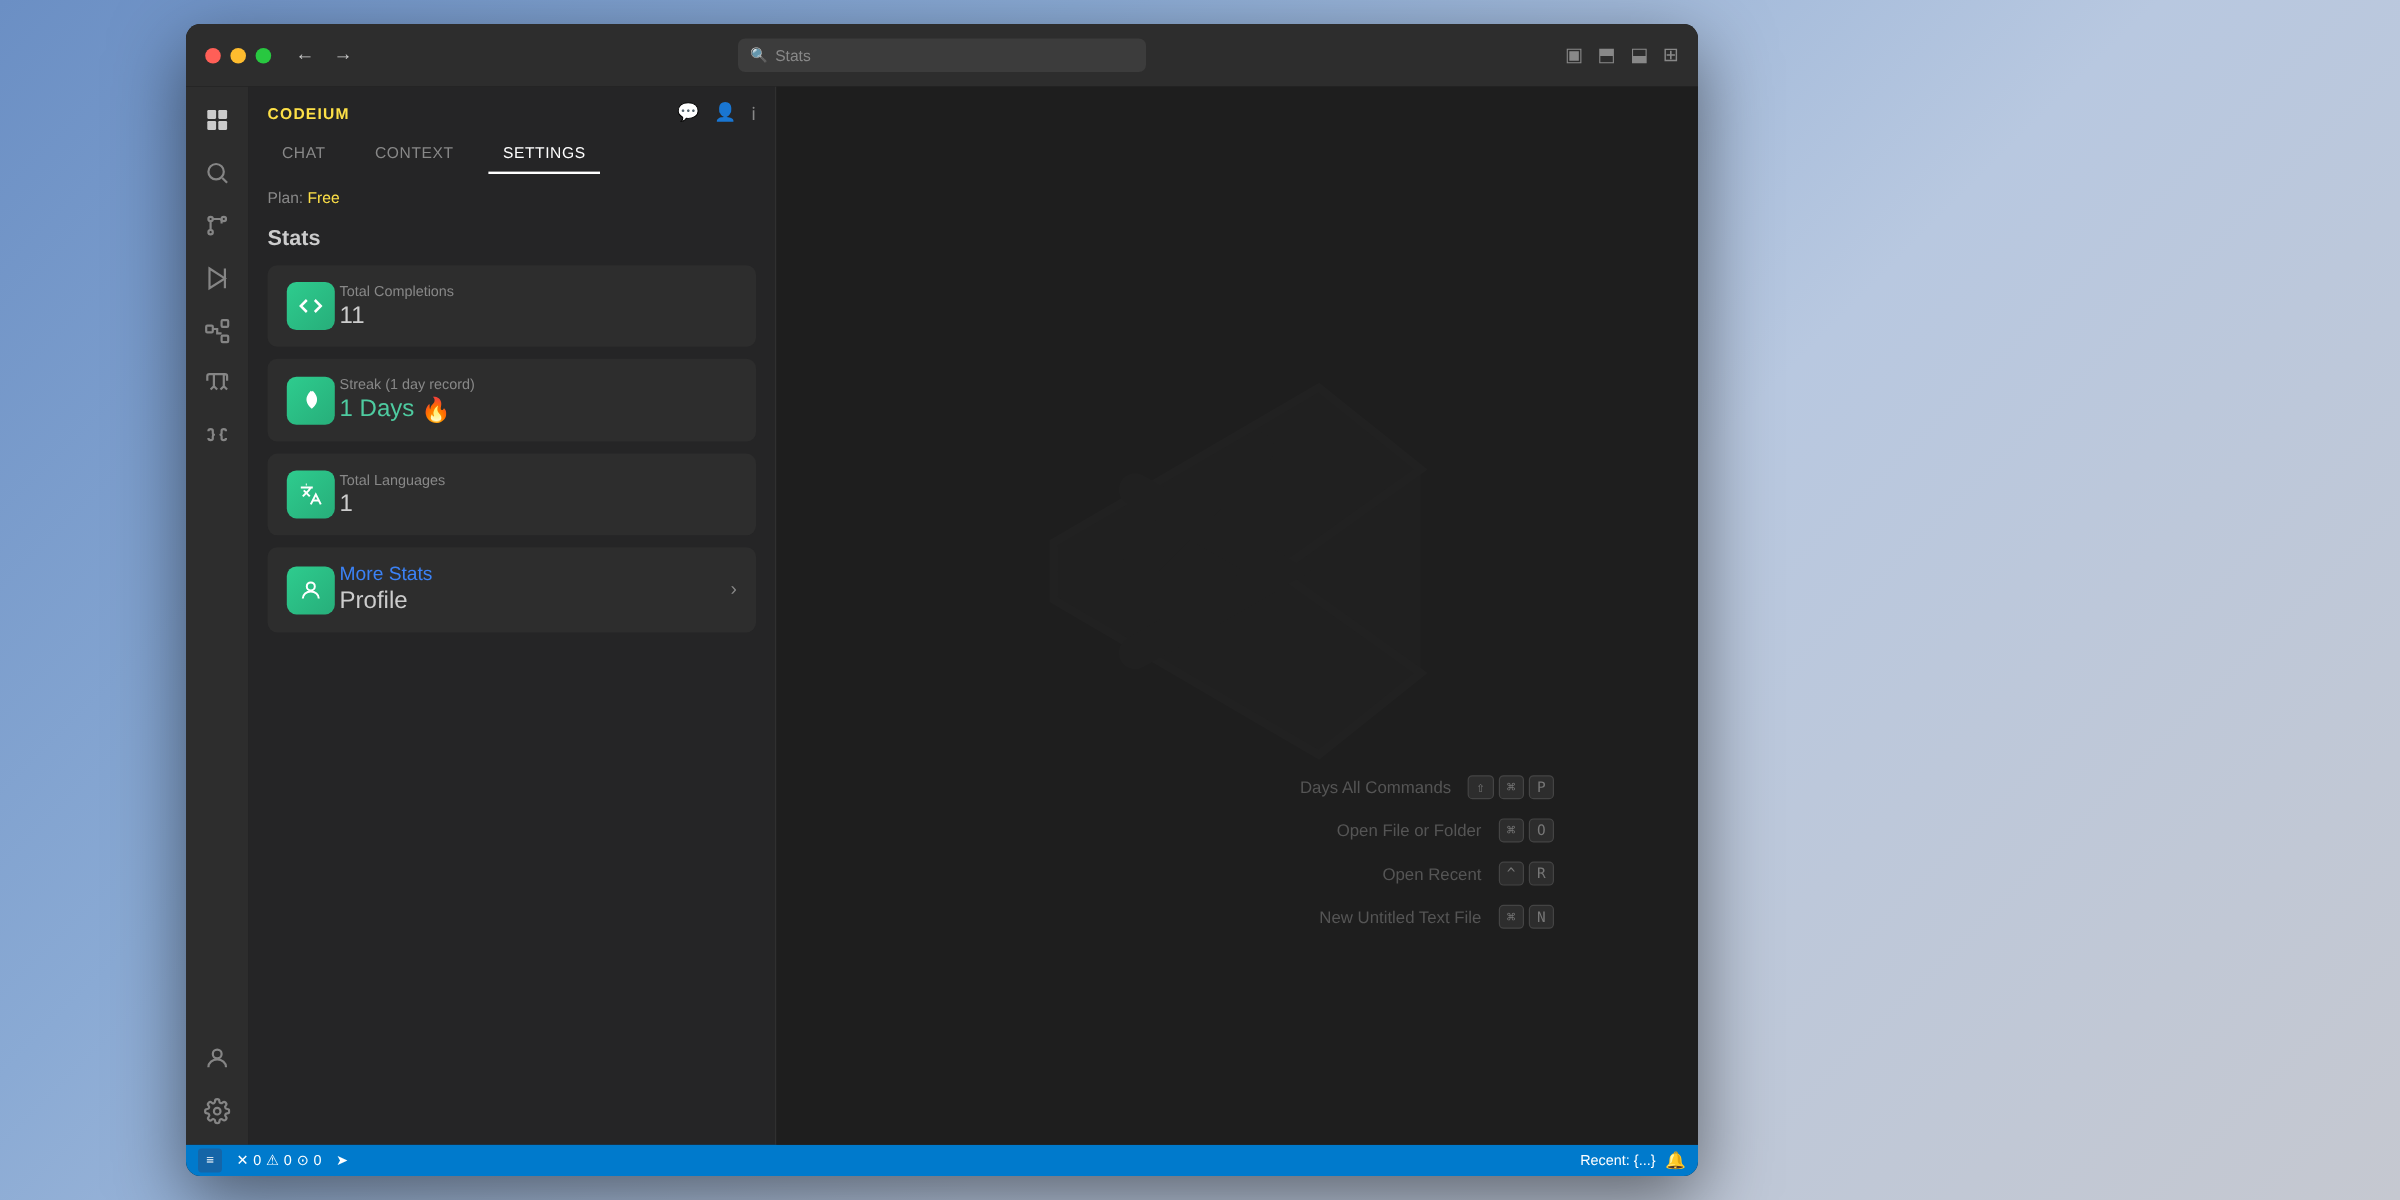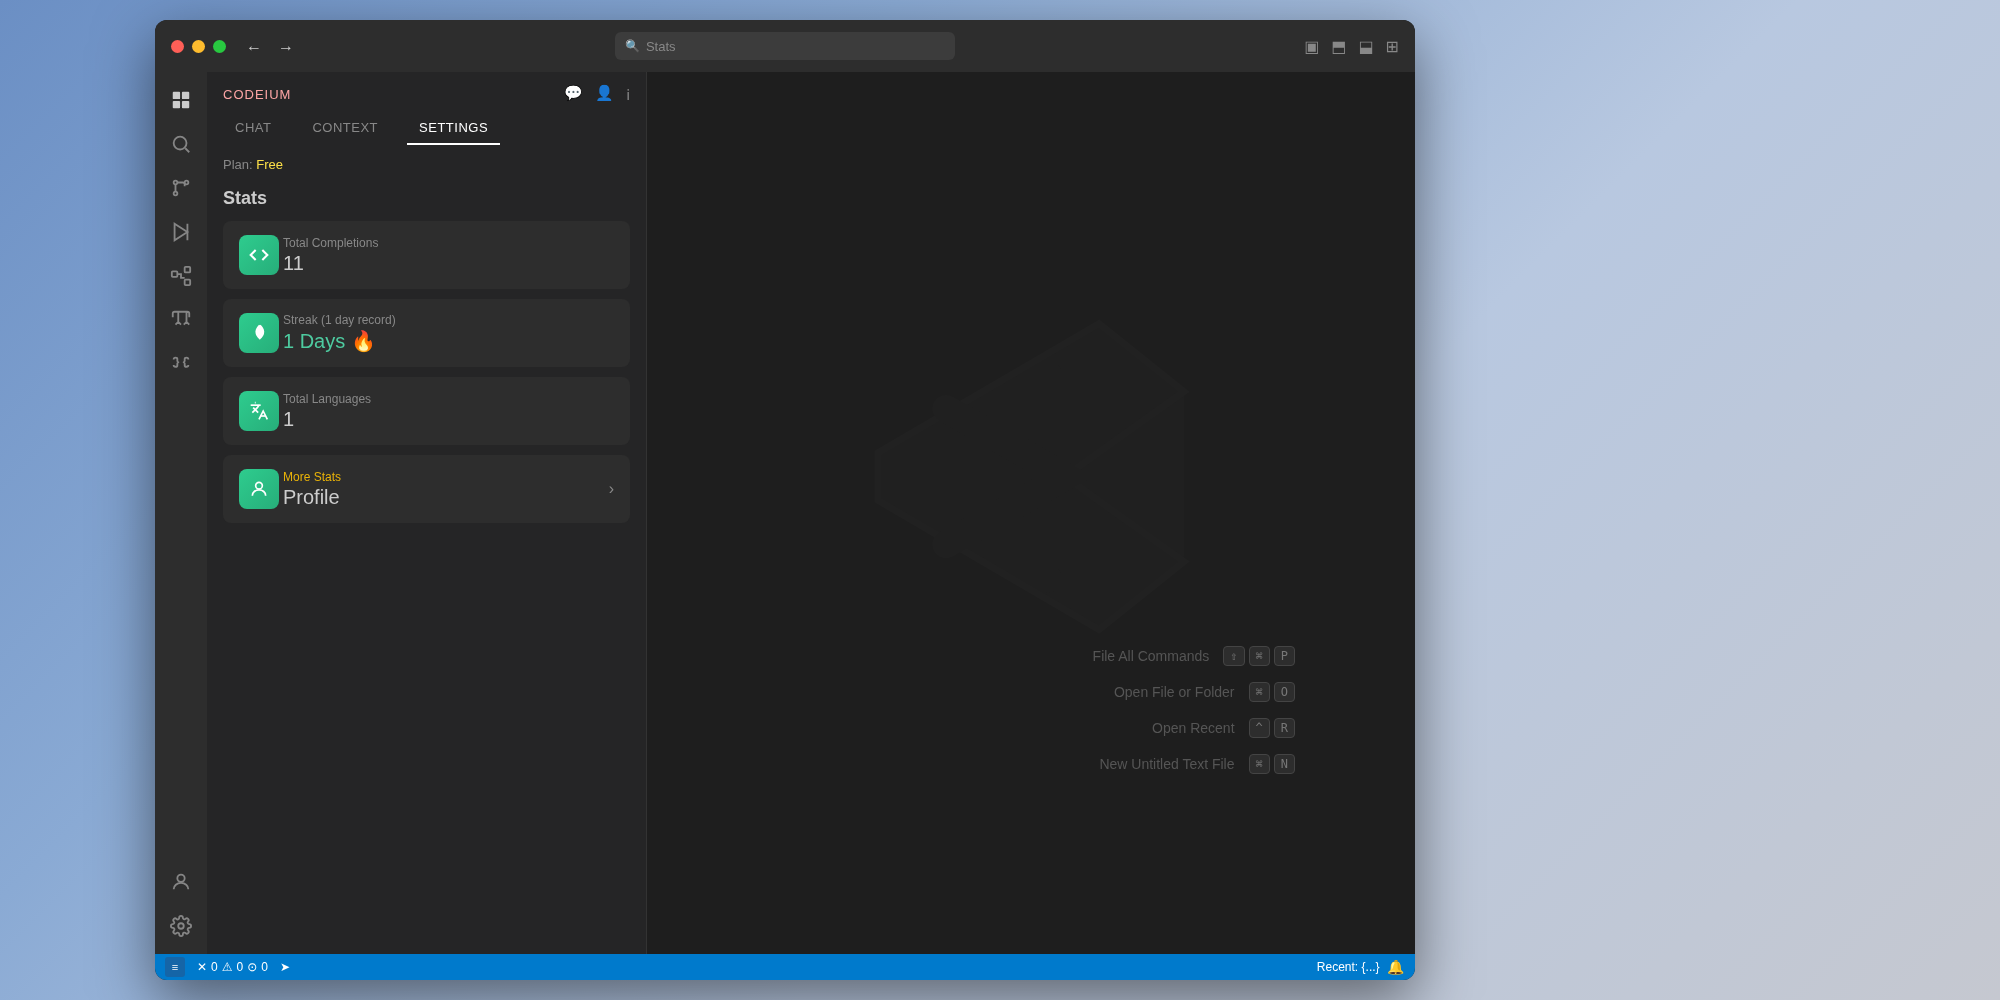--- a/index.html
+++ b/index.html
@@ -142,23 +142,23 @@
 
     
     .codeium-header {
       padding: 12px 16px 0;
       display: flex;
       align-items: center;
       justify-content: space-between;
       flex-shrink: 0;
     }
     .codeium-title {
-      color: #fca5a5;
+      color: #fde047;
       font-size: 13px;
-      font-weight: 400;
+      font-weight: 700;
       letter-spacing: 1px;
     }
     .header-icons {
       display: flex;
       gap: 12px;
     }
     .header-icon {
       color: #888;
       font-size: 15px;
       cursor: pointer;
@@ -255,22 +255,22 @@
     .stat-value.streak {
       color: #4ecba0;
     }
 
     .stat-card-more {
       display: flex;
       align-items: center;
       justify-content: space-between;
     }
     .more-label {
-      color: #eab308;
-      font-size: 12px;
+      color: #3b82f6;
+      font-size: 16px;
       margin-bottom: 2px;
     }
     .more-value {
       color: #ccc;
       font-size: 20px;
       font-weight: 500;
     }
     .chevron-right {
       color: #888;
       font-size: 16px;
@@ -576,21 +576,21 @@
           <path d="M 70 5 L 95 25 L 95 75 L 70 95 L 5 57 L 5 43 Z" fill="#888" opacity="0.3"></path>
           <path d="M 70 5 L 95 25 L 60 50 L 95 75 L 70 95 L 5 57 L 5 43 Z" fill="none" stroke="#555" stroke-width="2"></path>
 
           <path d="M 25 30 L 60 50 L 25 70" fill="none" stroke="#444" stroke-width="8" stroke-linecap="round"></path>
           <path d="M 55 20 L 25 50 L 55 80" fill="none" stroke="#444" stroke-width="8" stroke-linecap="round"></path>
         </svg>
       </div>
 
       <div class="welcome-commands">
         <div class="welcome-command">
-          <span class="command-label">File All Commands</span>
+          <span class="command-label">Days All Commands</span>
           <div class="command-keys">
             <span class="kbd">⇧</span>
             <span class="kbd">⌘</span>
             <span class="kbd">P</span>
           </div>
         </div>
         <div class="welcome-command">
           <span class="command-label">Open File or Folder</span>
           <div class="command-keys">
             <span class="kbd">⌘</span>

